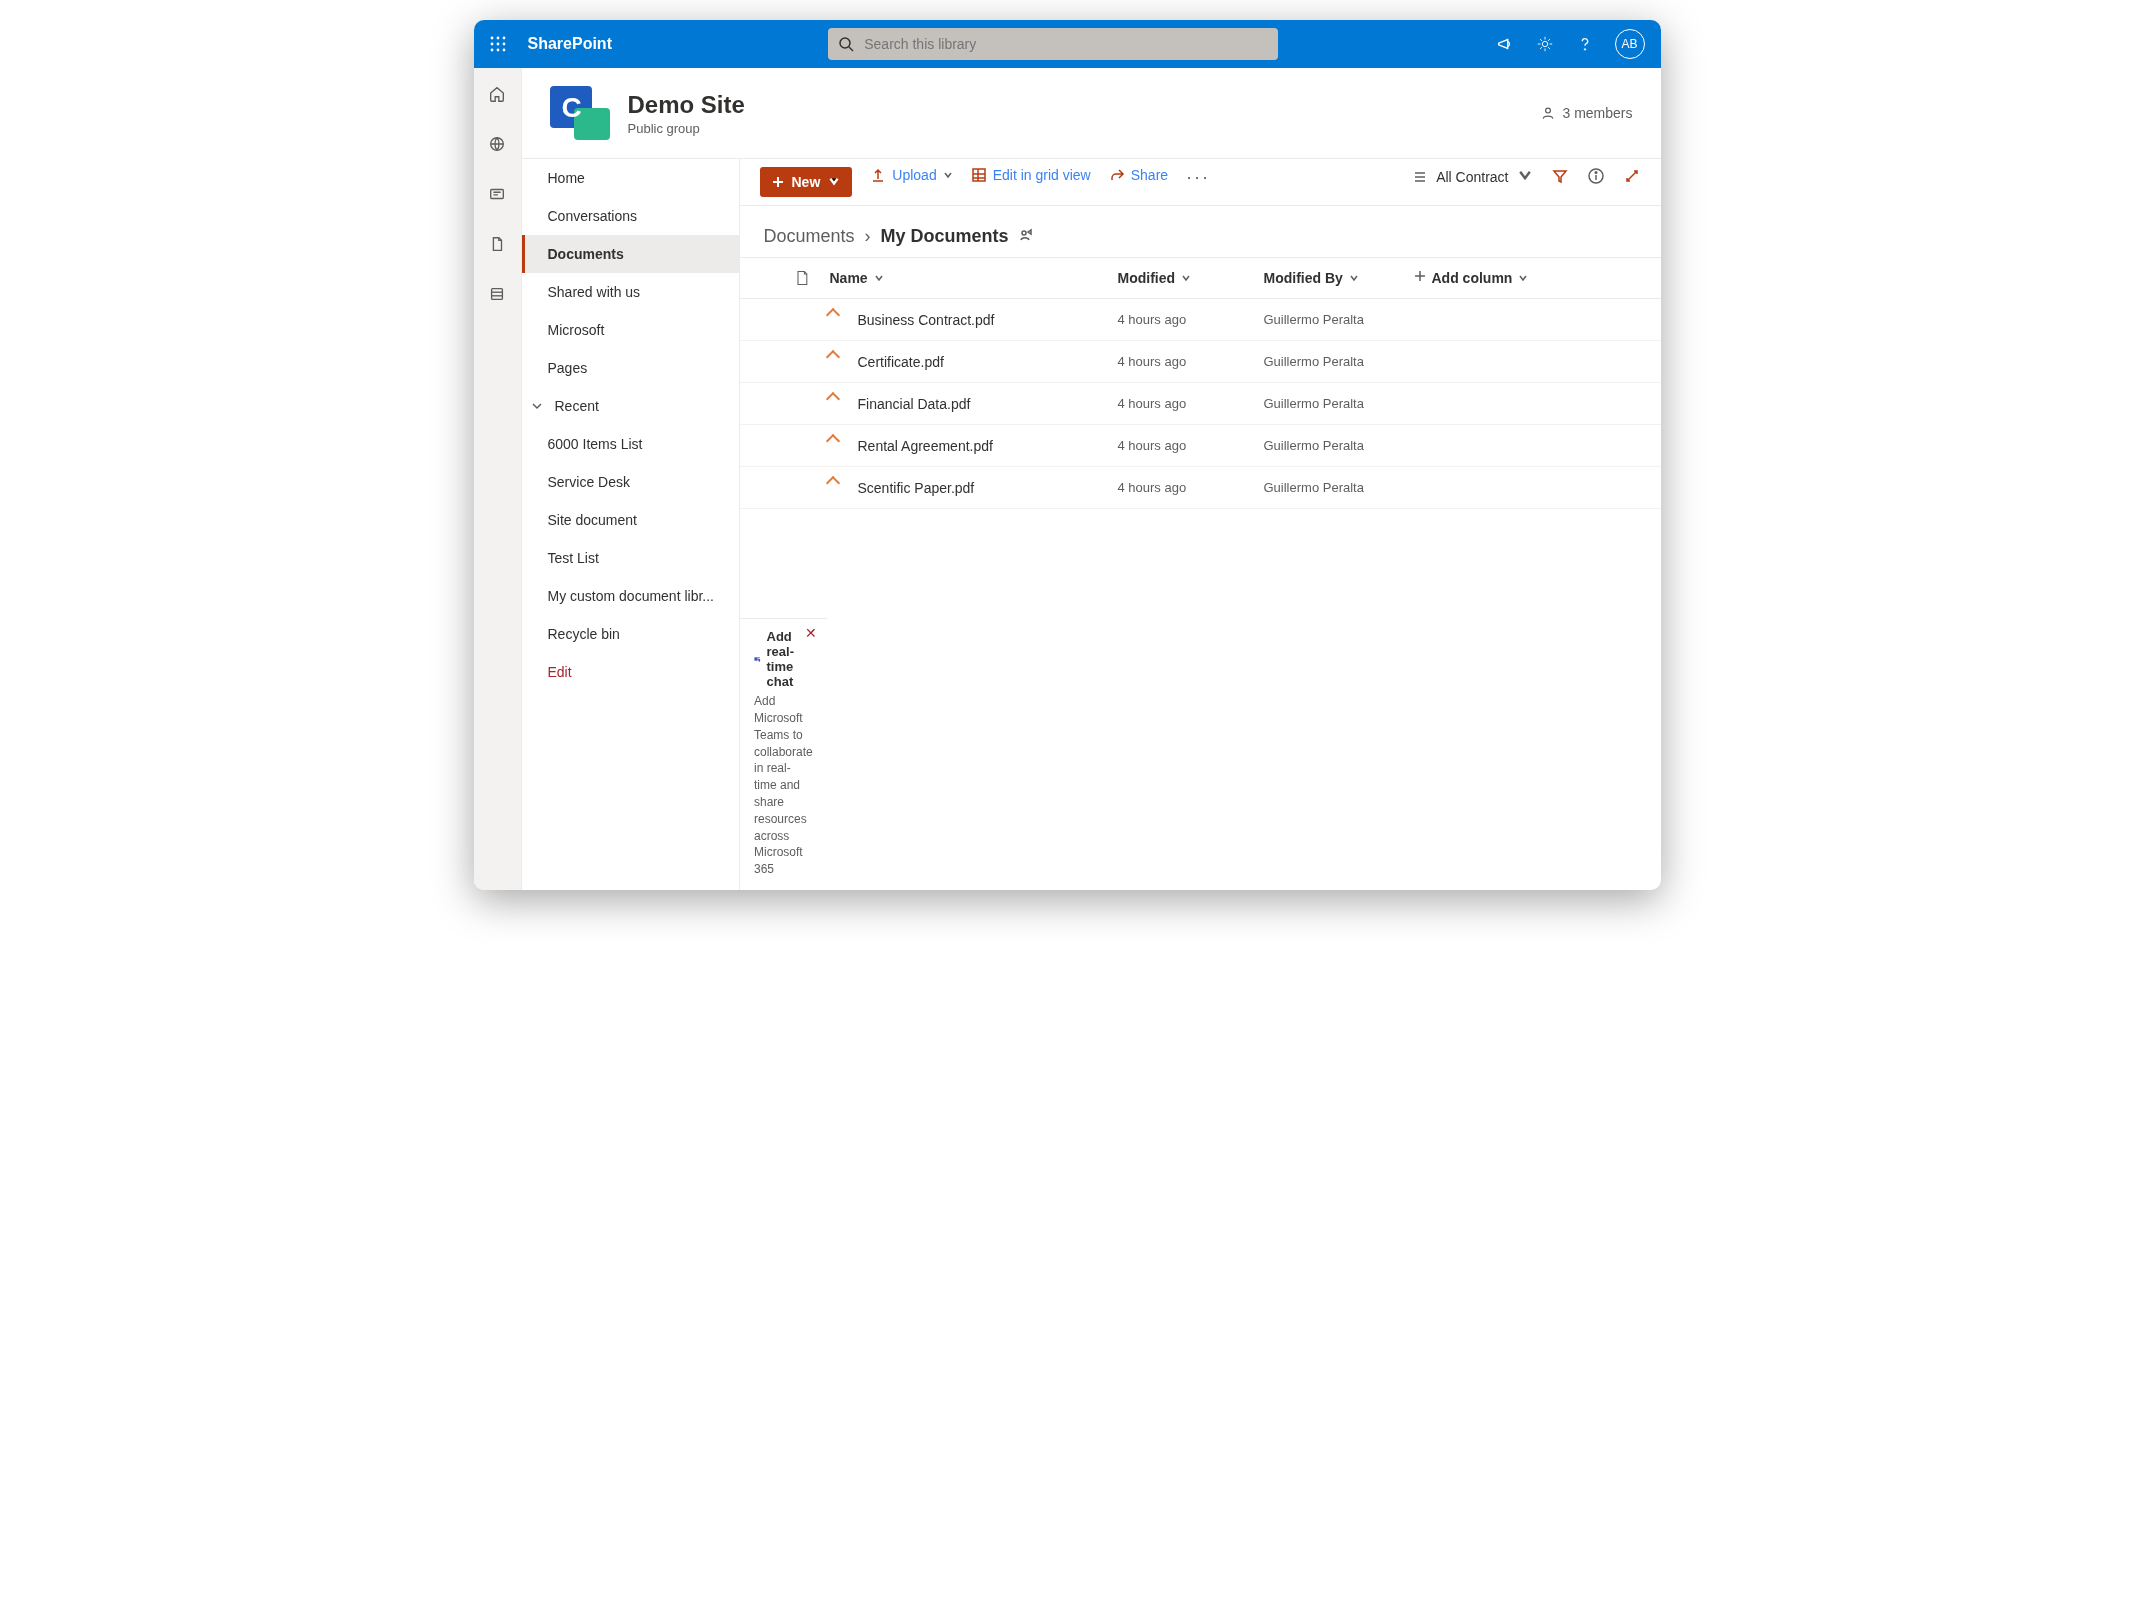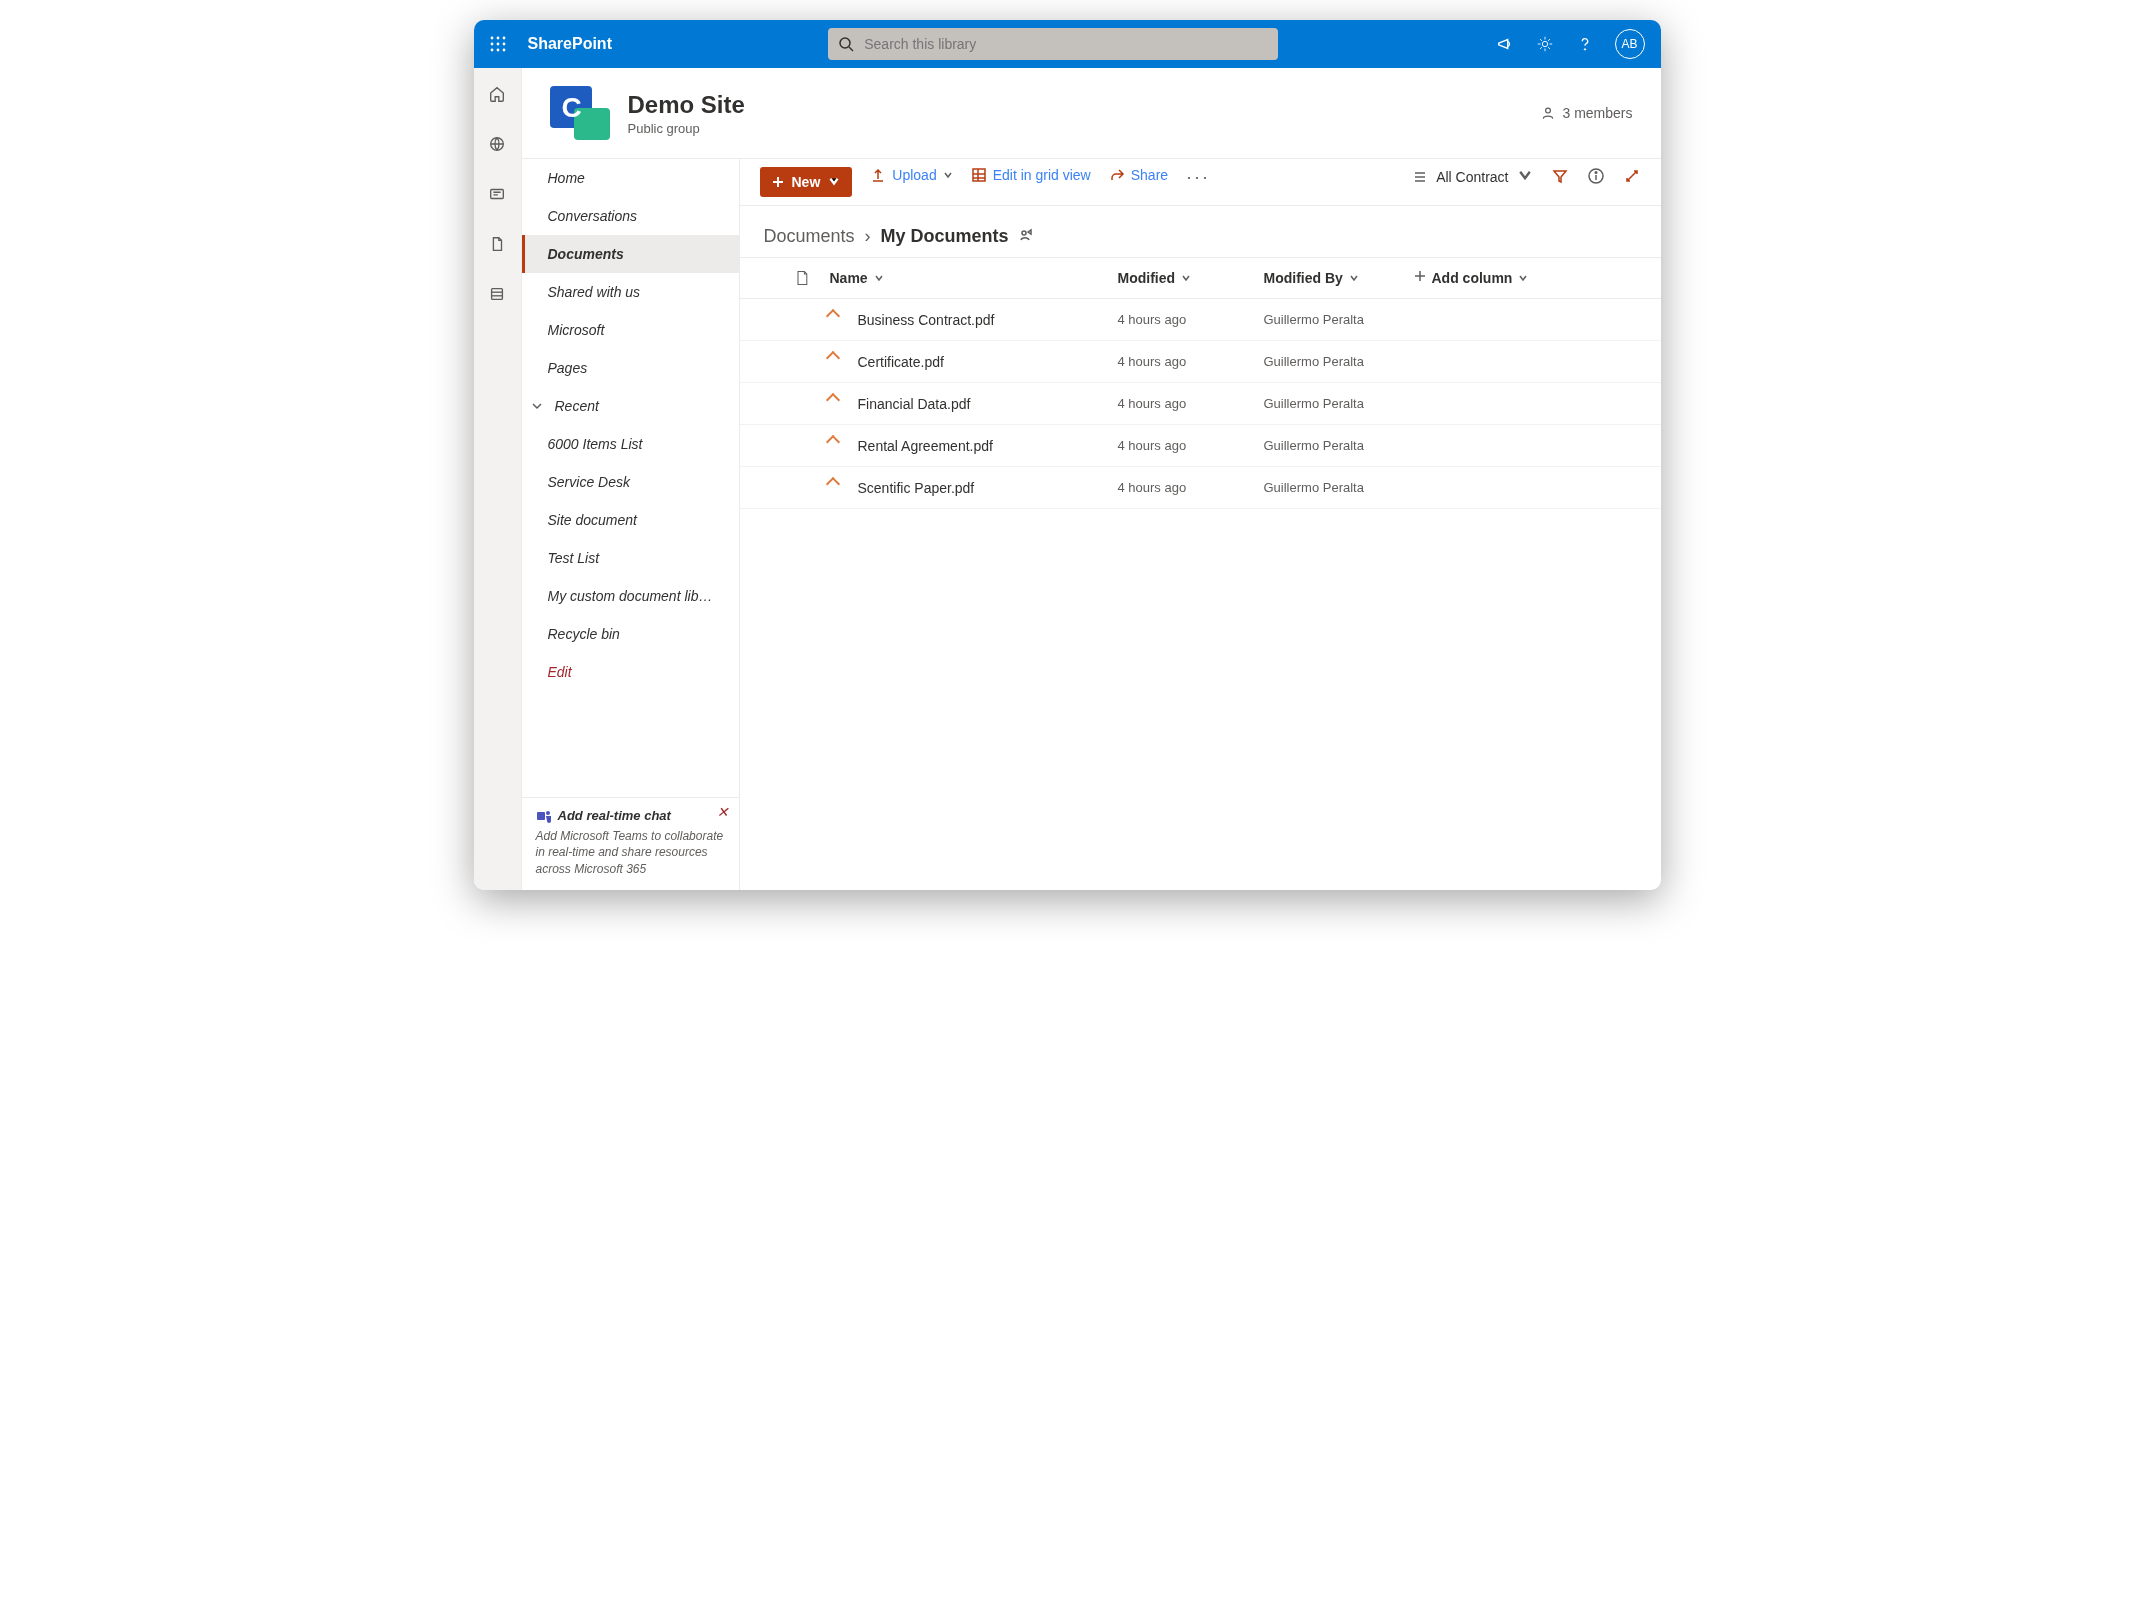--- a/index.html
+++ b/index.html
@@ -83,23 +83,22 @@
   .site-logo .c { position:absolute; left:12px; top:6px; color:#fff; font-weight:700; font-size:28px; }
   .site-title-wrap { flex:1; }
   .site-title { font-size:24px; font-weight:700; color:#323130; }
   .site-sub { font-size:13px; color:#605e5c; margin-top:2px; }
   .members { display:flex; align-items:center; gap:6px; color:#605e5c; font-size:14px; cursor:pointer; }
   .members svg { width:16px; height:16px; stroke:#605e5c; fill:none; stroke-width:1.5; }
 
   
   .hub { flex:1; display:flex; overflow:hidden; }
   .left-nav {
-    width:218px; border-right:1px solid #edebe9; display:flex; flex-direction:column;
+    width:218px; border-right:1px solid #edebe9; display:flex; flex-direction:row;
     background:#fff;
-    font-style:italic;
   }
   .nav-item {
     padding: 11px 26px; cursor:pointer; font-size:14px; color:#323130;
     white-space:nowrap; overflow:hidden; text-overflow:ellipsis;
   }
   .nav-item.active {
     background:#edebe9; font-weight:600; border-left:3px solid #b83c10; padding-left:23px;
   }
   .nav-item.with-chevron { display:flex; gap:11px; align-items:center; padding-left:8px; }
   .nav-item.with-chevron svg { width:14px; height:14px; stroke:#605e5c; fill:none; stroke-width:1.5; }
@@ -148,21 +147,21 @@
   .table-head, .table-row {
     display:flex; align-items:center; padding: 0 24px; min-height:42px;
   }
   .table-head {
     border-top:1px solid #edebe9; border-bottom:1px solid #edebe9; font-weight:600; color:#323130;
     font-size:14px;
   }
   .col-sel { width:30px; }
   .col-icon { width:36px; display:flex; }
   .col-icon svg { width:16px; height:16px; stroke:#605e5c; fill:none; stroke-width:1.3; }
-  .col-name { flex: 0 0 288px; display:flex; align-items:center; gap:6px; }
+  .col-name { flex: 0 0 288px; display:flex; align-items:flex-start; gap:6px; }
   .col-mod  { flex: 0 0 146px; }
   .col-modby{ flex: 0 0 150px; }
   .col-add  { flex: 1; display:flex; gap:6px; color:#323130; font-weight:600;}
   .col-add svg{width:12px;height:12px;stroke:#605e5c;stroke-width:1.5;}
   .head-chev svg{width:10px;height:10px;stroke:#605e5c;fill:none;stroke-width:1.5;}
 
   .table-row { font-size:14px; border-bottom:1px solid #f3f2f1; }
   .file-badge {
     width:16px; height:14px; position:relative; margin-right:6px;
   }

